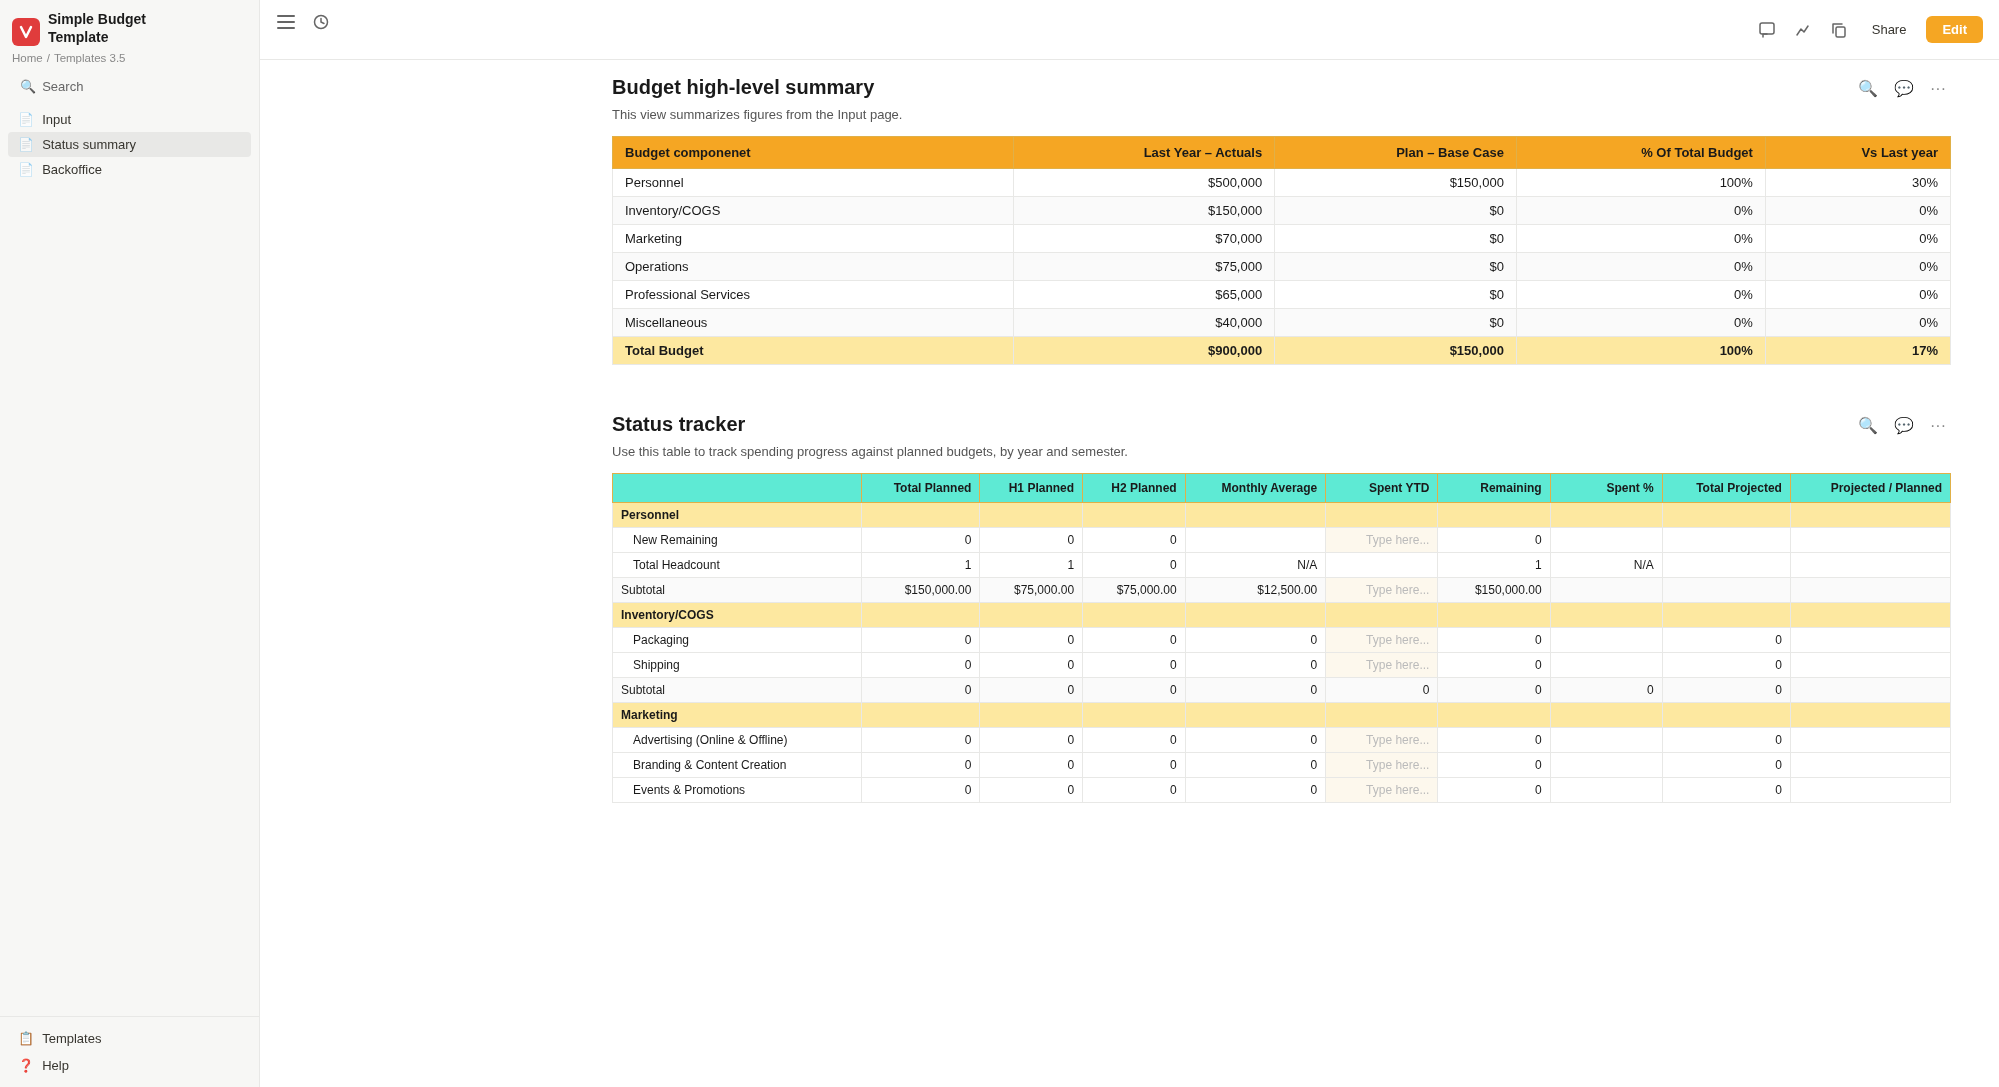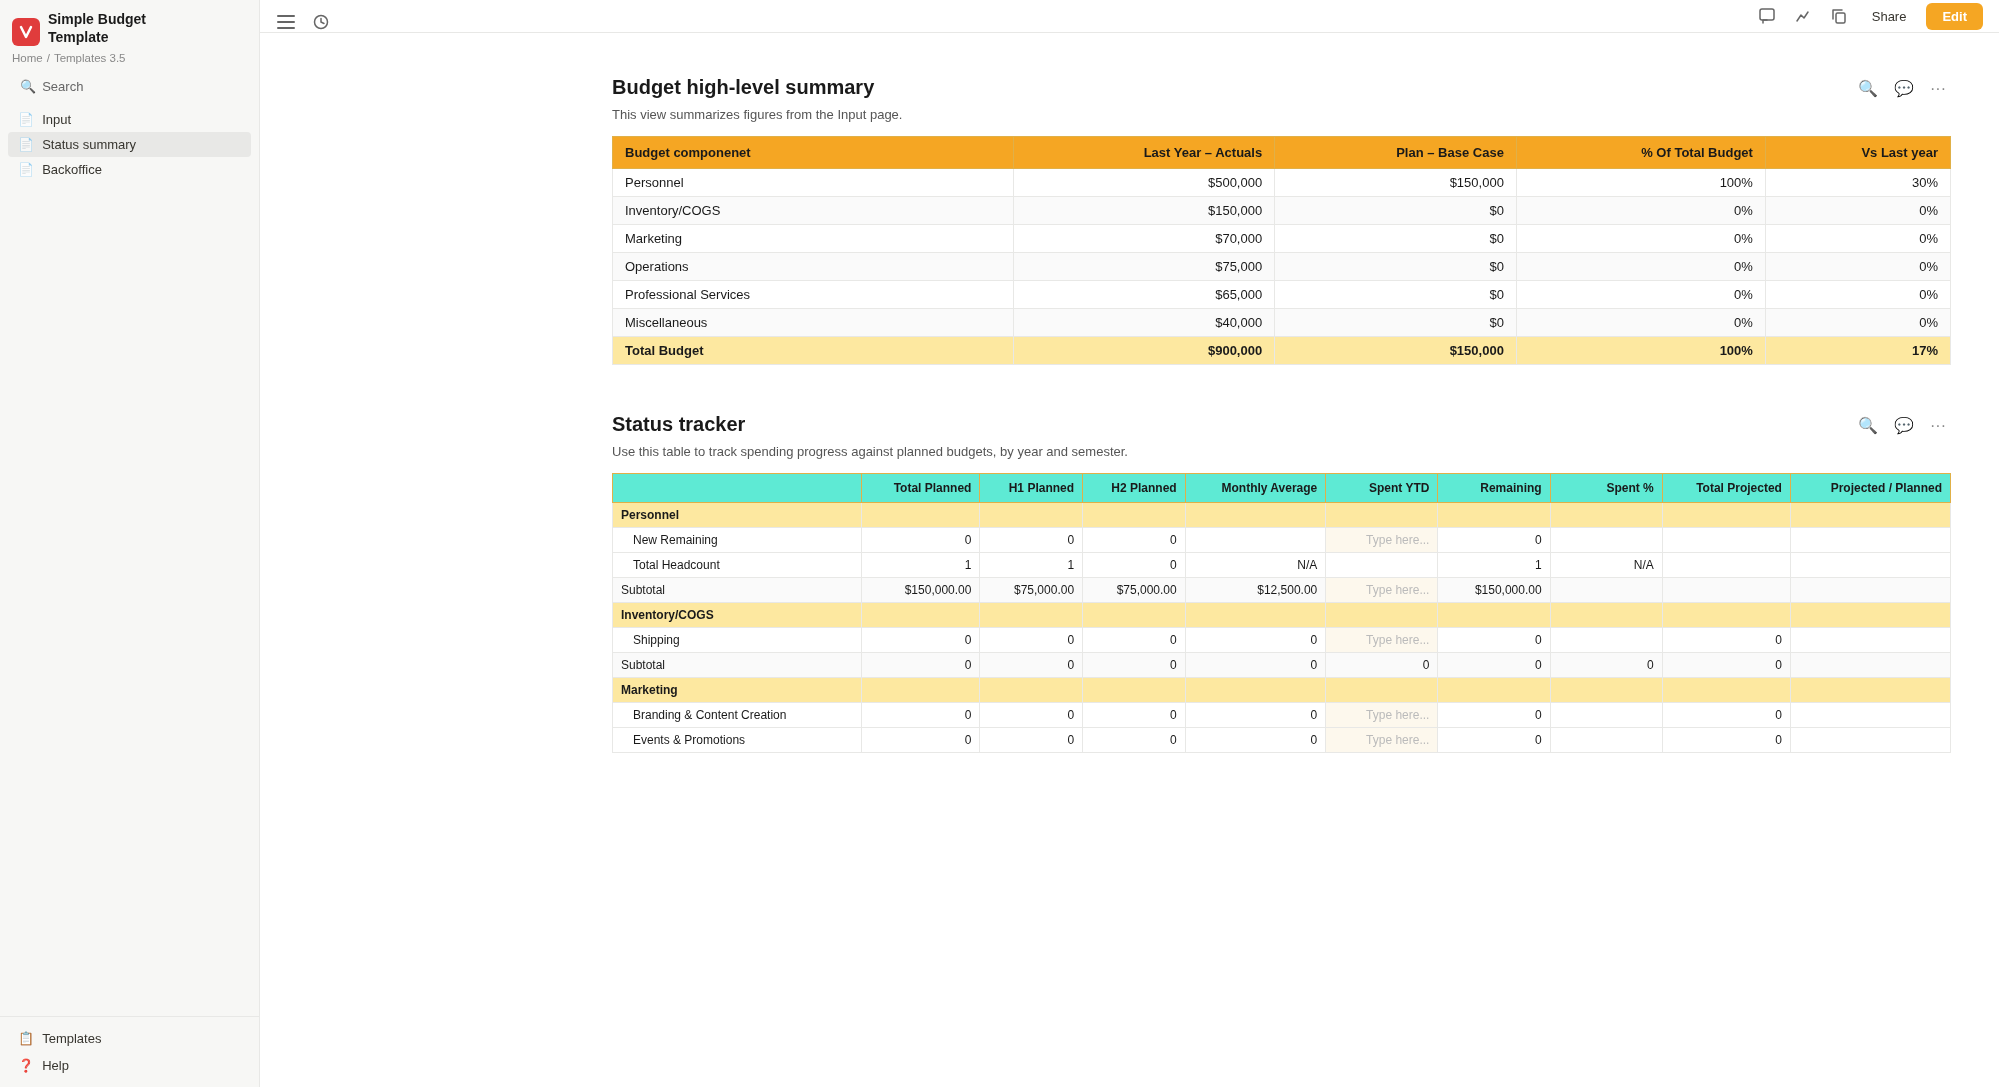--- a/index.html
+++ b/index.html
@@ -27,21 +27,21 @@
     .nav-item { padding: 5px 10px; border-radius: 4px; cursor: pointer; color: #37352f; font-size: 13px; display: flex; align-items: center; gap: 8px; }
     .nav-item.active { background: #e8e8e6; font-weight: 500; }
     .nav-icon { font-size: 13px; opacity: 0.7; }
     .sidebar-bottom { padding: 8px; border-top: 1px solid #e8e8e6; }
     .sidebar-bottom-item { padding: 6px 10px; border-radius: 4px; cursor: pointer; color: #37352f; font-size: 13px; display: flex; align-items: center; gap: 8px; }
 
     
     #topbar {
       position: fixed;
       top: 0; left: 260px; right: 0;
-      height: 33px;
+      height: 60px;
       background: #fff;
       border-bottom: 1px solid #e8e8e6;
       display: flex;
       align-items: center;
       justify-content: flex-end;
       padding: 0 16px;
       gap: 10px;
       z-index: 100;
     }
     .topbar-left { position: fixed; top: 0; left: 260px; height: 44px; display: flex; align-items: center; padding: 0 12px; gap: 8px; }
@@ -331,20 +331,32 @@
             <td></td>
             <td></td>
             <td></td>
             <td></td>
             <td></td>
             <td></td>
             <td></td>
             <td></td>
           </tr>
           <tr class="row-data">
+            <td style="padding-left: 20px;">Packaging</td>
+            <td class="right">0</td>
+            <td class="right">0</td>
+            <td class="right">0</td>
+            <td class="right">0</td>
+            <td class="right" style="background: rgb(253, 248, 237);"><span class="type-here">Type here...</span></td>
+            <td class="right">0</td>
+            <td class="right"></td>
+            <td class="right">0</td>
+            <td class="right"></td>
+          </tr>
+          <tr class="row-data">
             <td style="padding-left: 20px;">Shipping</td>
             <td class="right">0</td>
             <td class="right">0</td>
             <td class="right">0</td>
             <td class="right">0</td>
             <td class="right" style="background: rgb(253, 248, 237);"><span class="type-here">Type here...</span></td>
             <td class="right">0</td>
             <td class="right"></td>
             <td class="right">0</td>
             <td class="right"></td>
@@ -367,20 +379,32 @@
             <td></td>
             <td></td>
             <td></td>
             <td></td>
             <td></td>
             <td></td>
             <td></td>
             <td></td>
           </tr>
           <tr class="row-data">
+            <td style="padding-left: 20px;">Advertising (Online &amp; Offline)</td>
+            <td class="right">0</td>
+            <td class="right">0</td>
+            <td class="right">0</td>
+            <td class="right">0</td>
+            <td class="right" style="background: rgb(253, 248, 237);"><span class="type-here">Type here...</span></td>
+            <td class="right">0</td>
+            <td class="right"></td>
+            <td class="right">0</td>
+            <td class="right"></td>
+          </tr>
+          <tr class="row-data">
             <td style="padding-left: 20px;">Branding &amp; Content Creation</td>
             <td class="right">0</td>
             <td class="right">0</td>
             <td class="right">0</td>
             <td class="right">0</td>
             <td class="right" style="background: rgb(253, 248, 237);"><span class="type-here">Type here...</span></td>
             <td class="right">0</td>
             <td class="right"></td>
             <td class="right">0</td>
             <td class="right"></td>

